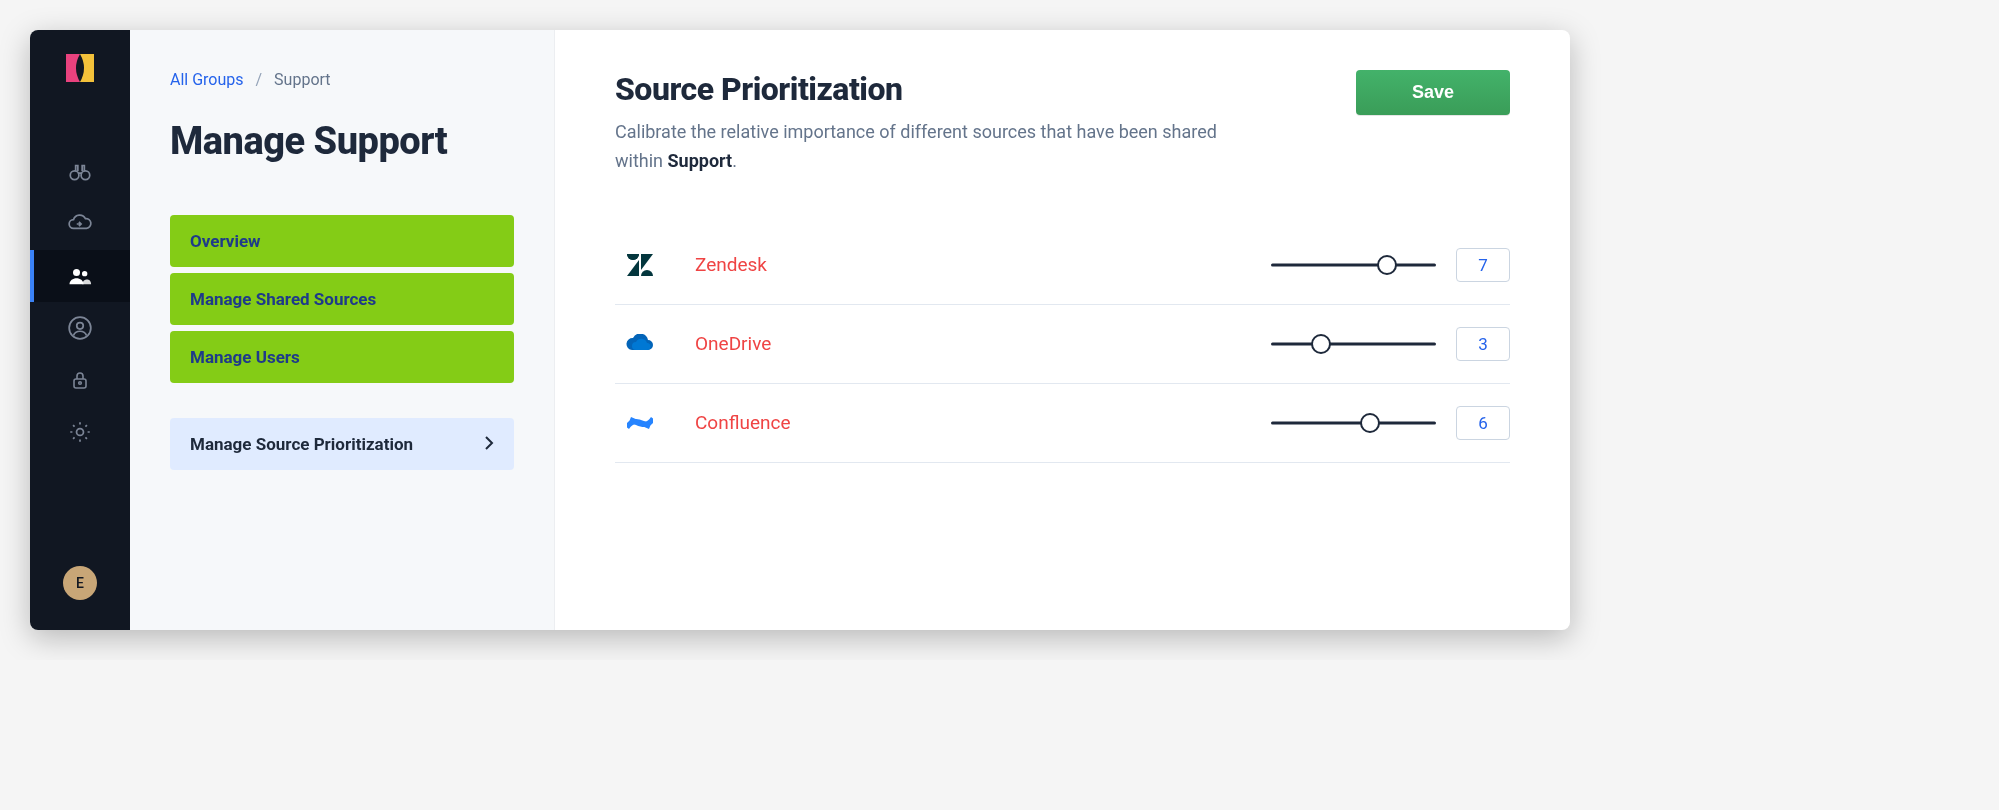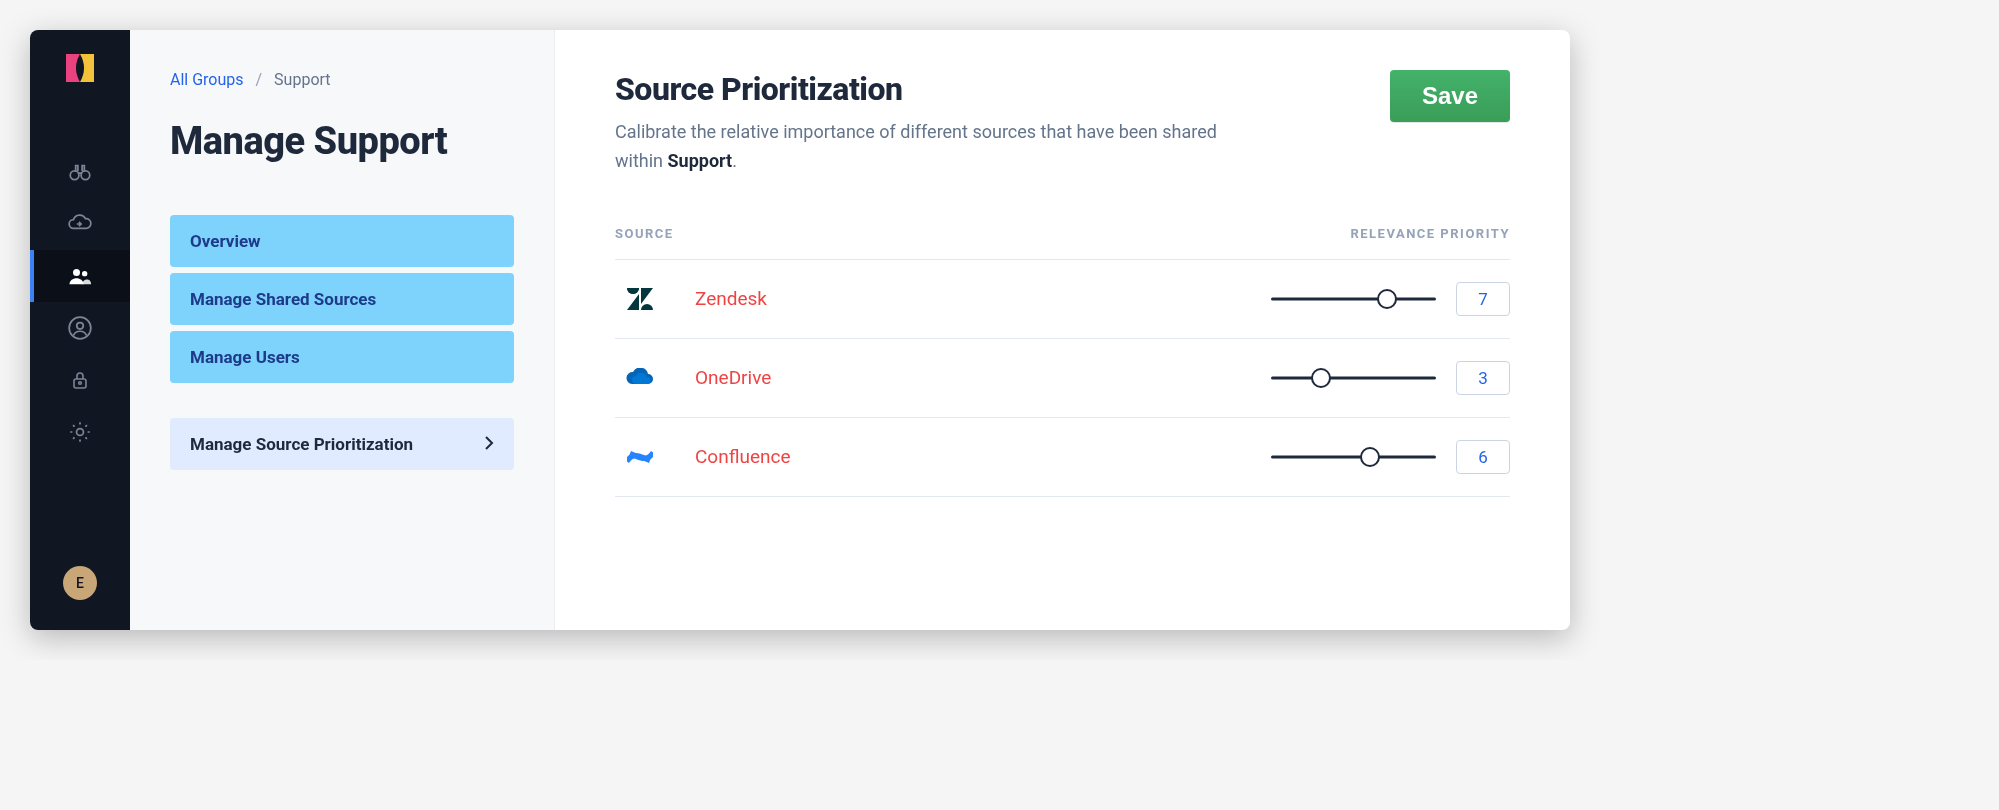--- a/index.html
+++ b/index.html
@@ -97,21 +97,21 @@
     color: #1e293b;
     margin-bottom: 52px;
     letter-spacing: -0.5px;
   }
   .nav-list {
     display: flex;
     flex-direction: column;
     gap: 6px;
   }
   .nav-item {
-    background: #7dd3fc;
+    background: #84cc16;
     border-radius: 4px;
     padding: 16px 20px;
     font-size: 17px;
     font-weight: 700;
     color: #1e3a8a;
     cursor: pointer;
     display: flex;
     align-items: center;
     justify-content: space-between;
   }
@@ -151,22 +151,22 @@
   .main-desc .grp {
     font-weight: 700;
     color: #1e293b;
   }
   .save-btn {
     background: #3da35d;
     background: linear-gradient(#43b26a, #3a9d58);
     color: #fff;
     border: none;
     border-radius: 4px;
-    padding: 12px 32px;
-    font-size: 24px;
+    padding: 12px 56px;
+    font-size: 18px;
     font-weight: 600;
     cursor: pointer;
     box-shadow: 0 1px 0 rgba(0,0,0,0.1);
   }
   .table-head {
     display: flex;
     justify-content: space-between;
     font-size: 13px;
     font-weight: 700;
     letter-spacing: 1.5px;
@@ -326,24 +326,20 @@
     <div class="main-head">
       <div>
         <h2 class="main-title">Source Prioritization</h2>
         <p class="main-desc">
           <span>Calibrate the relative importance of different sources that have been shared within </span><span class="grp">Support</span><span>.</span>
         </p>
       </div>
       <button class="save-btn">Save</button>
     </div>
 
-    <div class="table-head">
-      <span>SOURCE</span>
-      <span>RELEVANCE PRIORITY</span>
-    </div>
     <div id="src-rows">
         <div class="src-row">
           <div class="src-icon">
             <svg width="26" height="22" viewBox="0 0 26 22">
               <path fill="#03363d" d="M0 22 L12 22 L12 6 Z"></path>
               <path fill="#03363d" d="M0 0 A6 6 0 0 0 12 0 Z" transform="translate(0 0) scale(1 1)"></path>
               <path fill="#03363d" d="M0 0 L12 0 A6 6 0 0 1 0 0 Z" transform="translate(0 0)"></path>
               <path fill="#03363d" d="M14 0 L26 0 L14 16 Z"></path>
               <path fill="#03363d" d="M14 22 A6 6 0 0 1 26 22 Z"></path>
             </svg>

